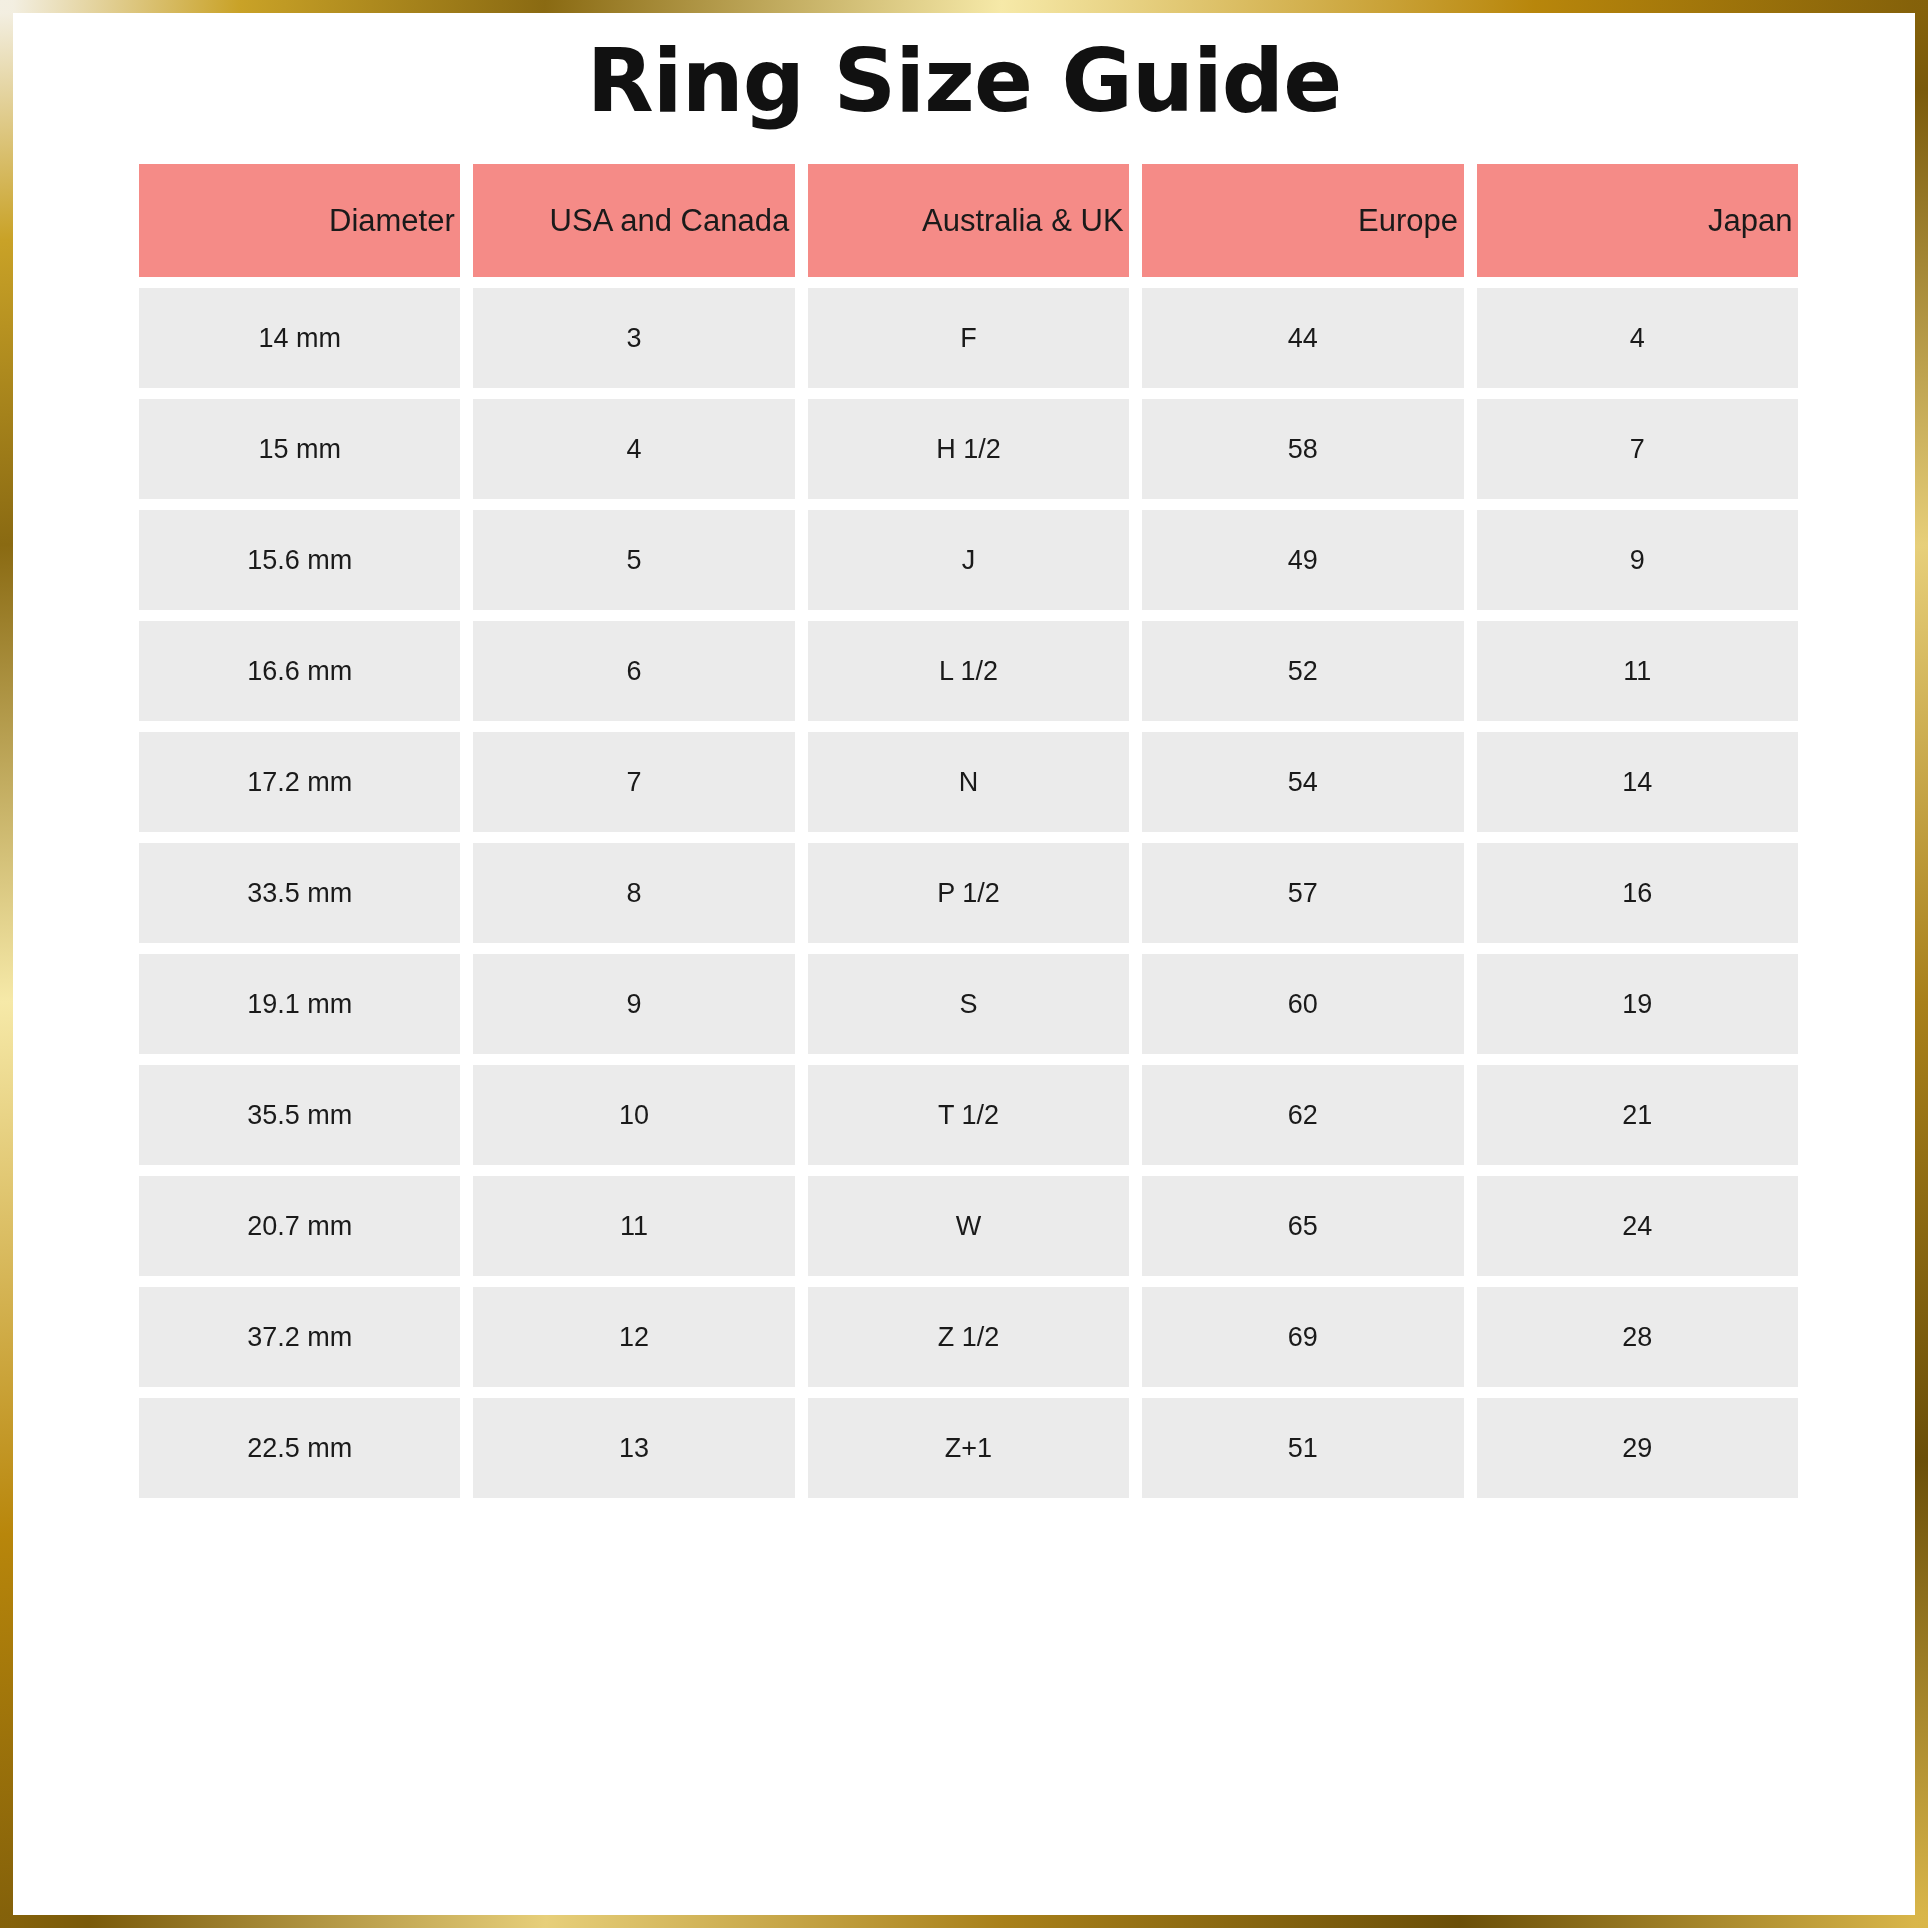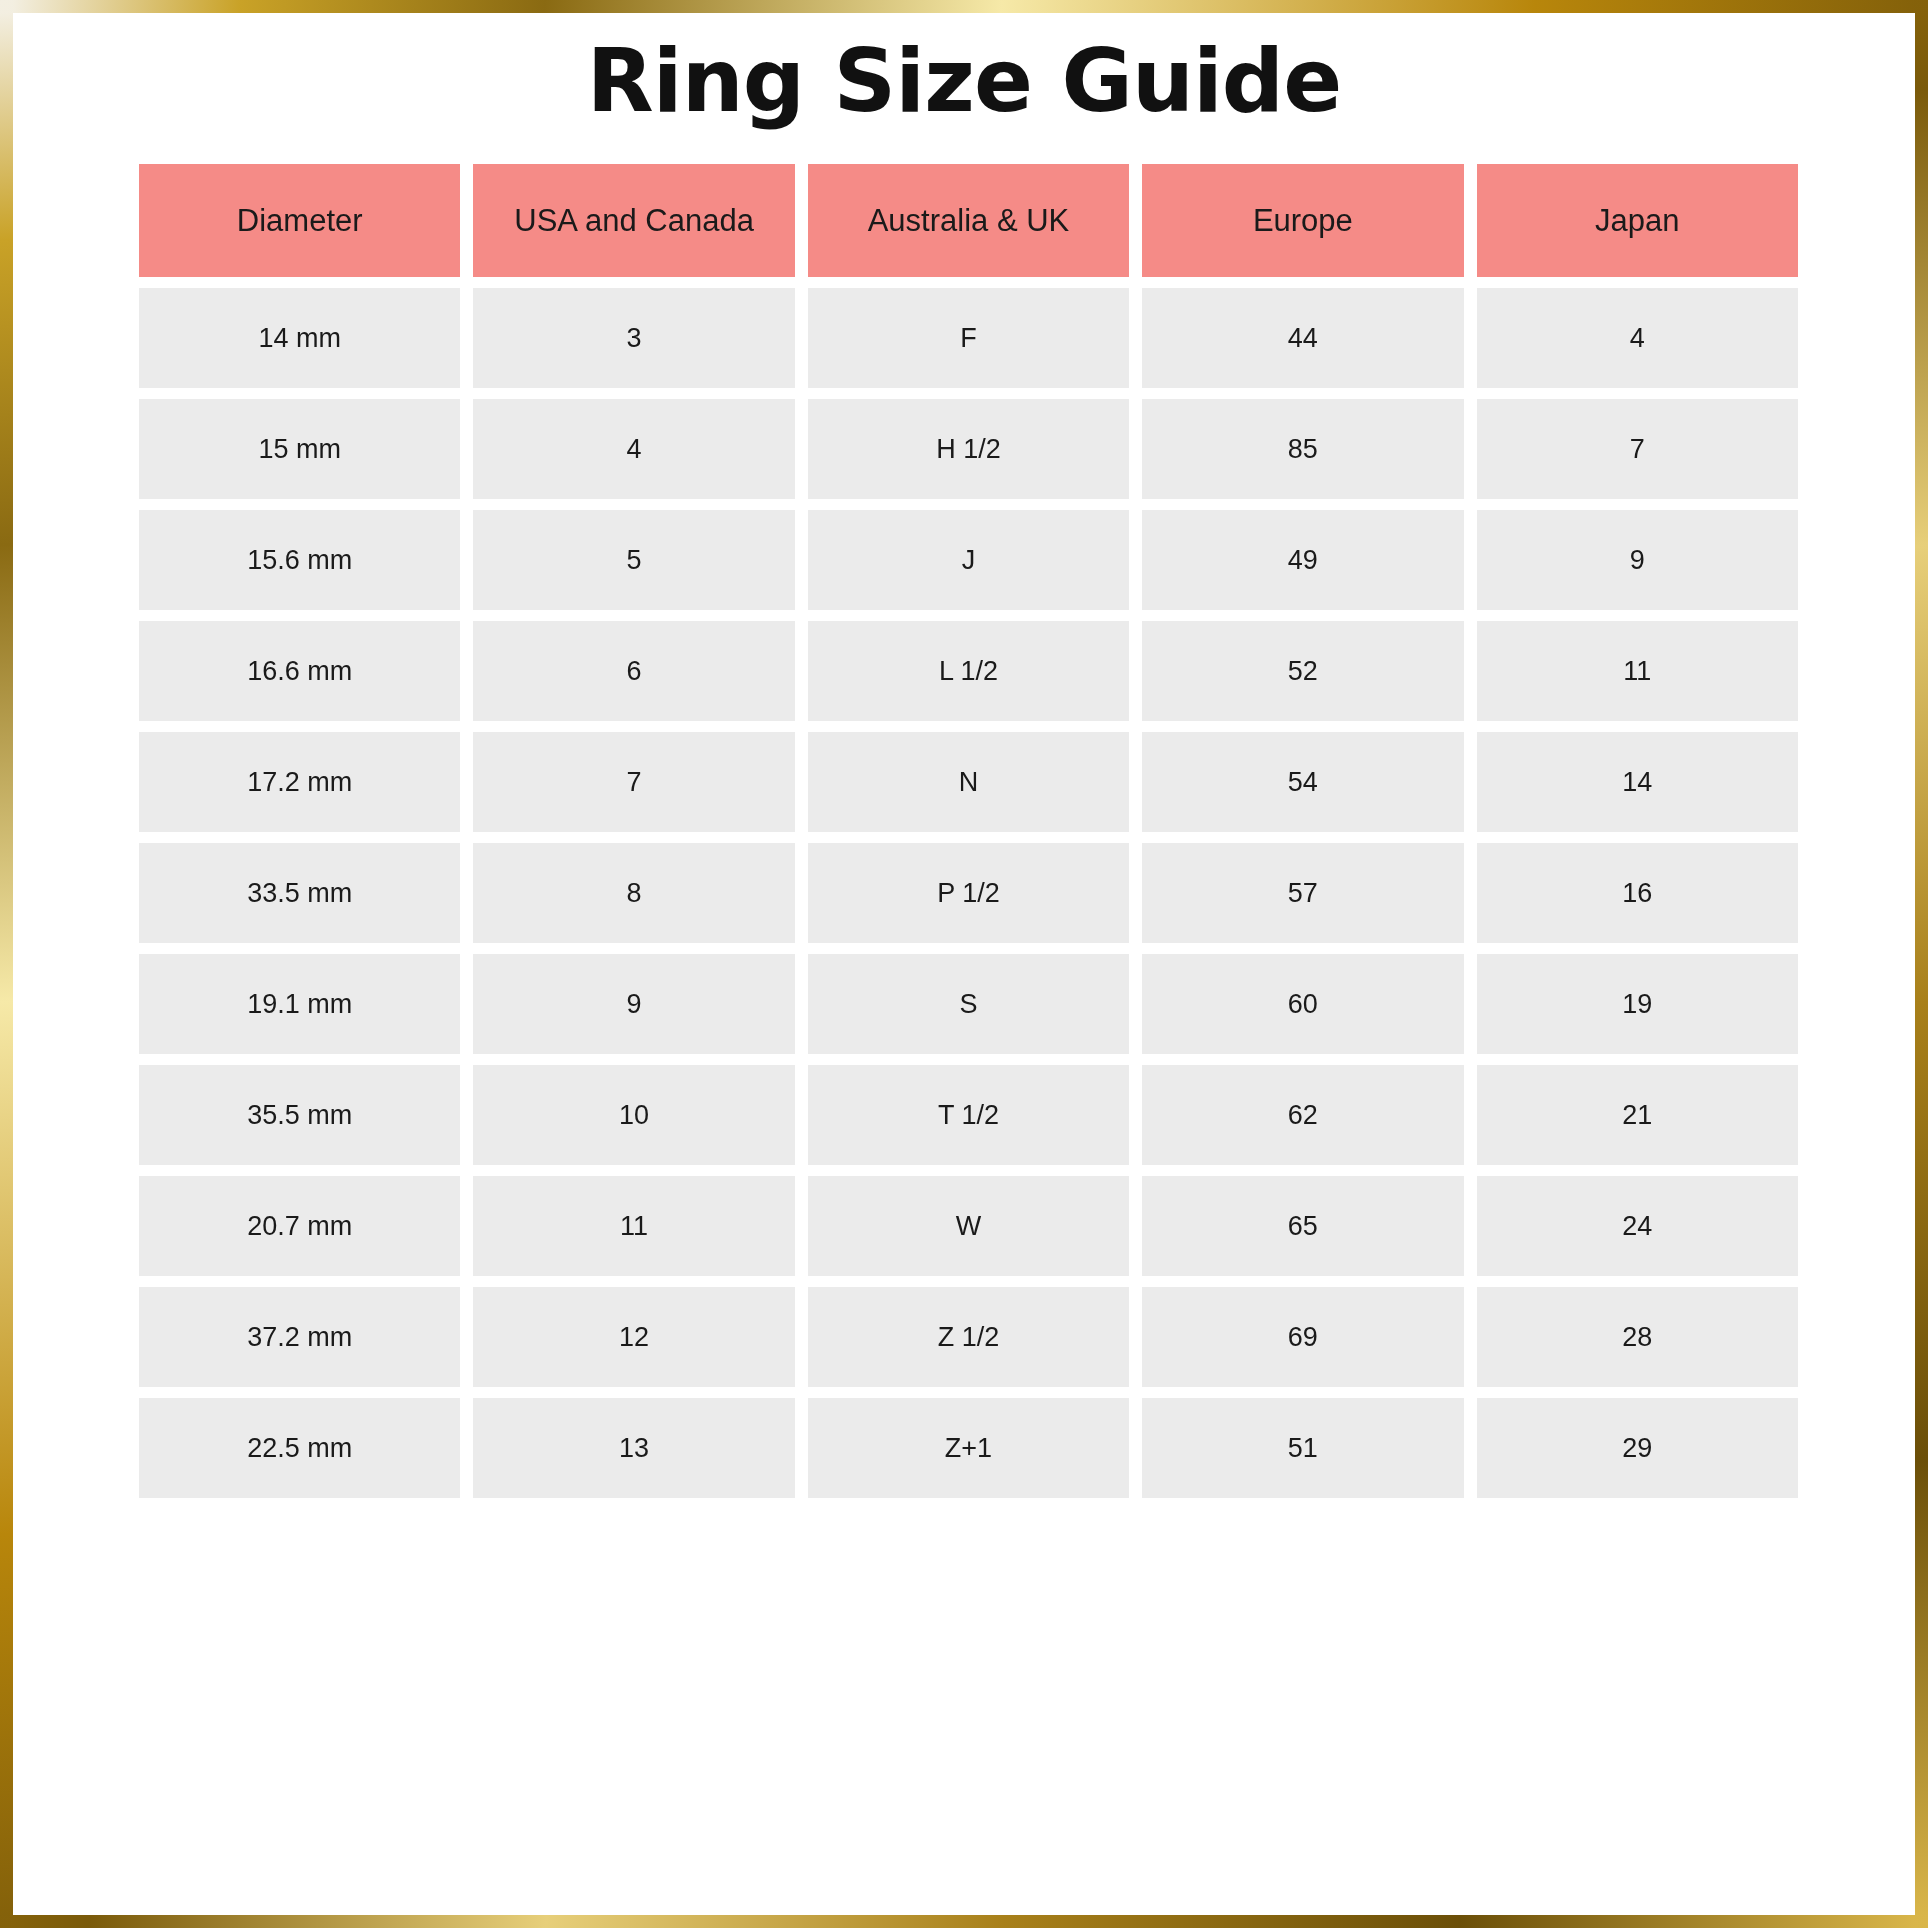--- a/index.html
+++ b/index.html
@@ -70,21 +70,21 @@
     border-spacing: 13px 11.3px;
     table-layout: fixed;
   }
   table.size-table th {
     background: #f58b87;
     color: #1a1a1a;
     font-size: 31px;
     font-weight: 500;
     height: 113px;
     vertical-align: middle;
-    text-align: center;
+    text-align: right;
     border: 0;
     font-family: "Liberation Sans", sans-serif;
     line-height: 1.15;
     padding: 0 5.6px;
   }
   table.size-table td {
     background: #ebebeb;
     color: #1a1a1a;
     font-size: 27px;
     font-weight: 500;
@@ -132,21 +132,21 @@
             <td>14 mm</td>
             <td>3</td>
             <td>F</td>
             <td>44</td>
             <td>4</td>
           </tr>
           <tr>
             <td>15 mm</td>
             <td>4</td>
             <td>H 1/2</td>
-            <td>85</td>
+            <td>58</td>
             <td>7</td>
           </tr>
           <tr>
             <td>15.6 mm</td>
             <td>5</td>
             <td>J</td>
             <td>49</td>
             <td>9</td>
           </tr>
           <tr>

